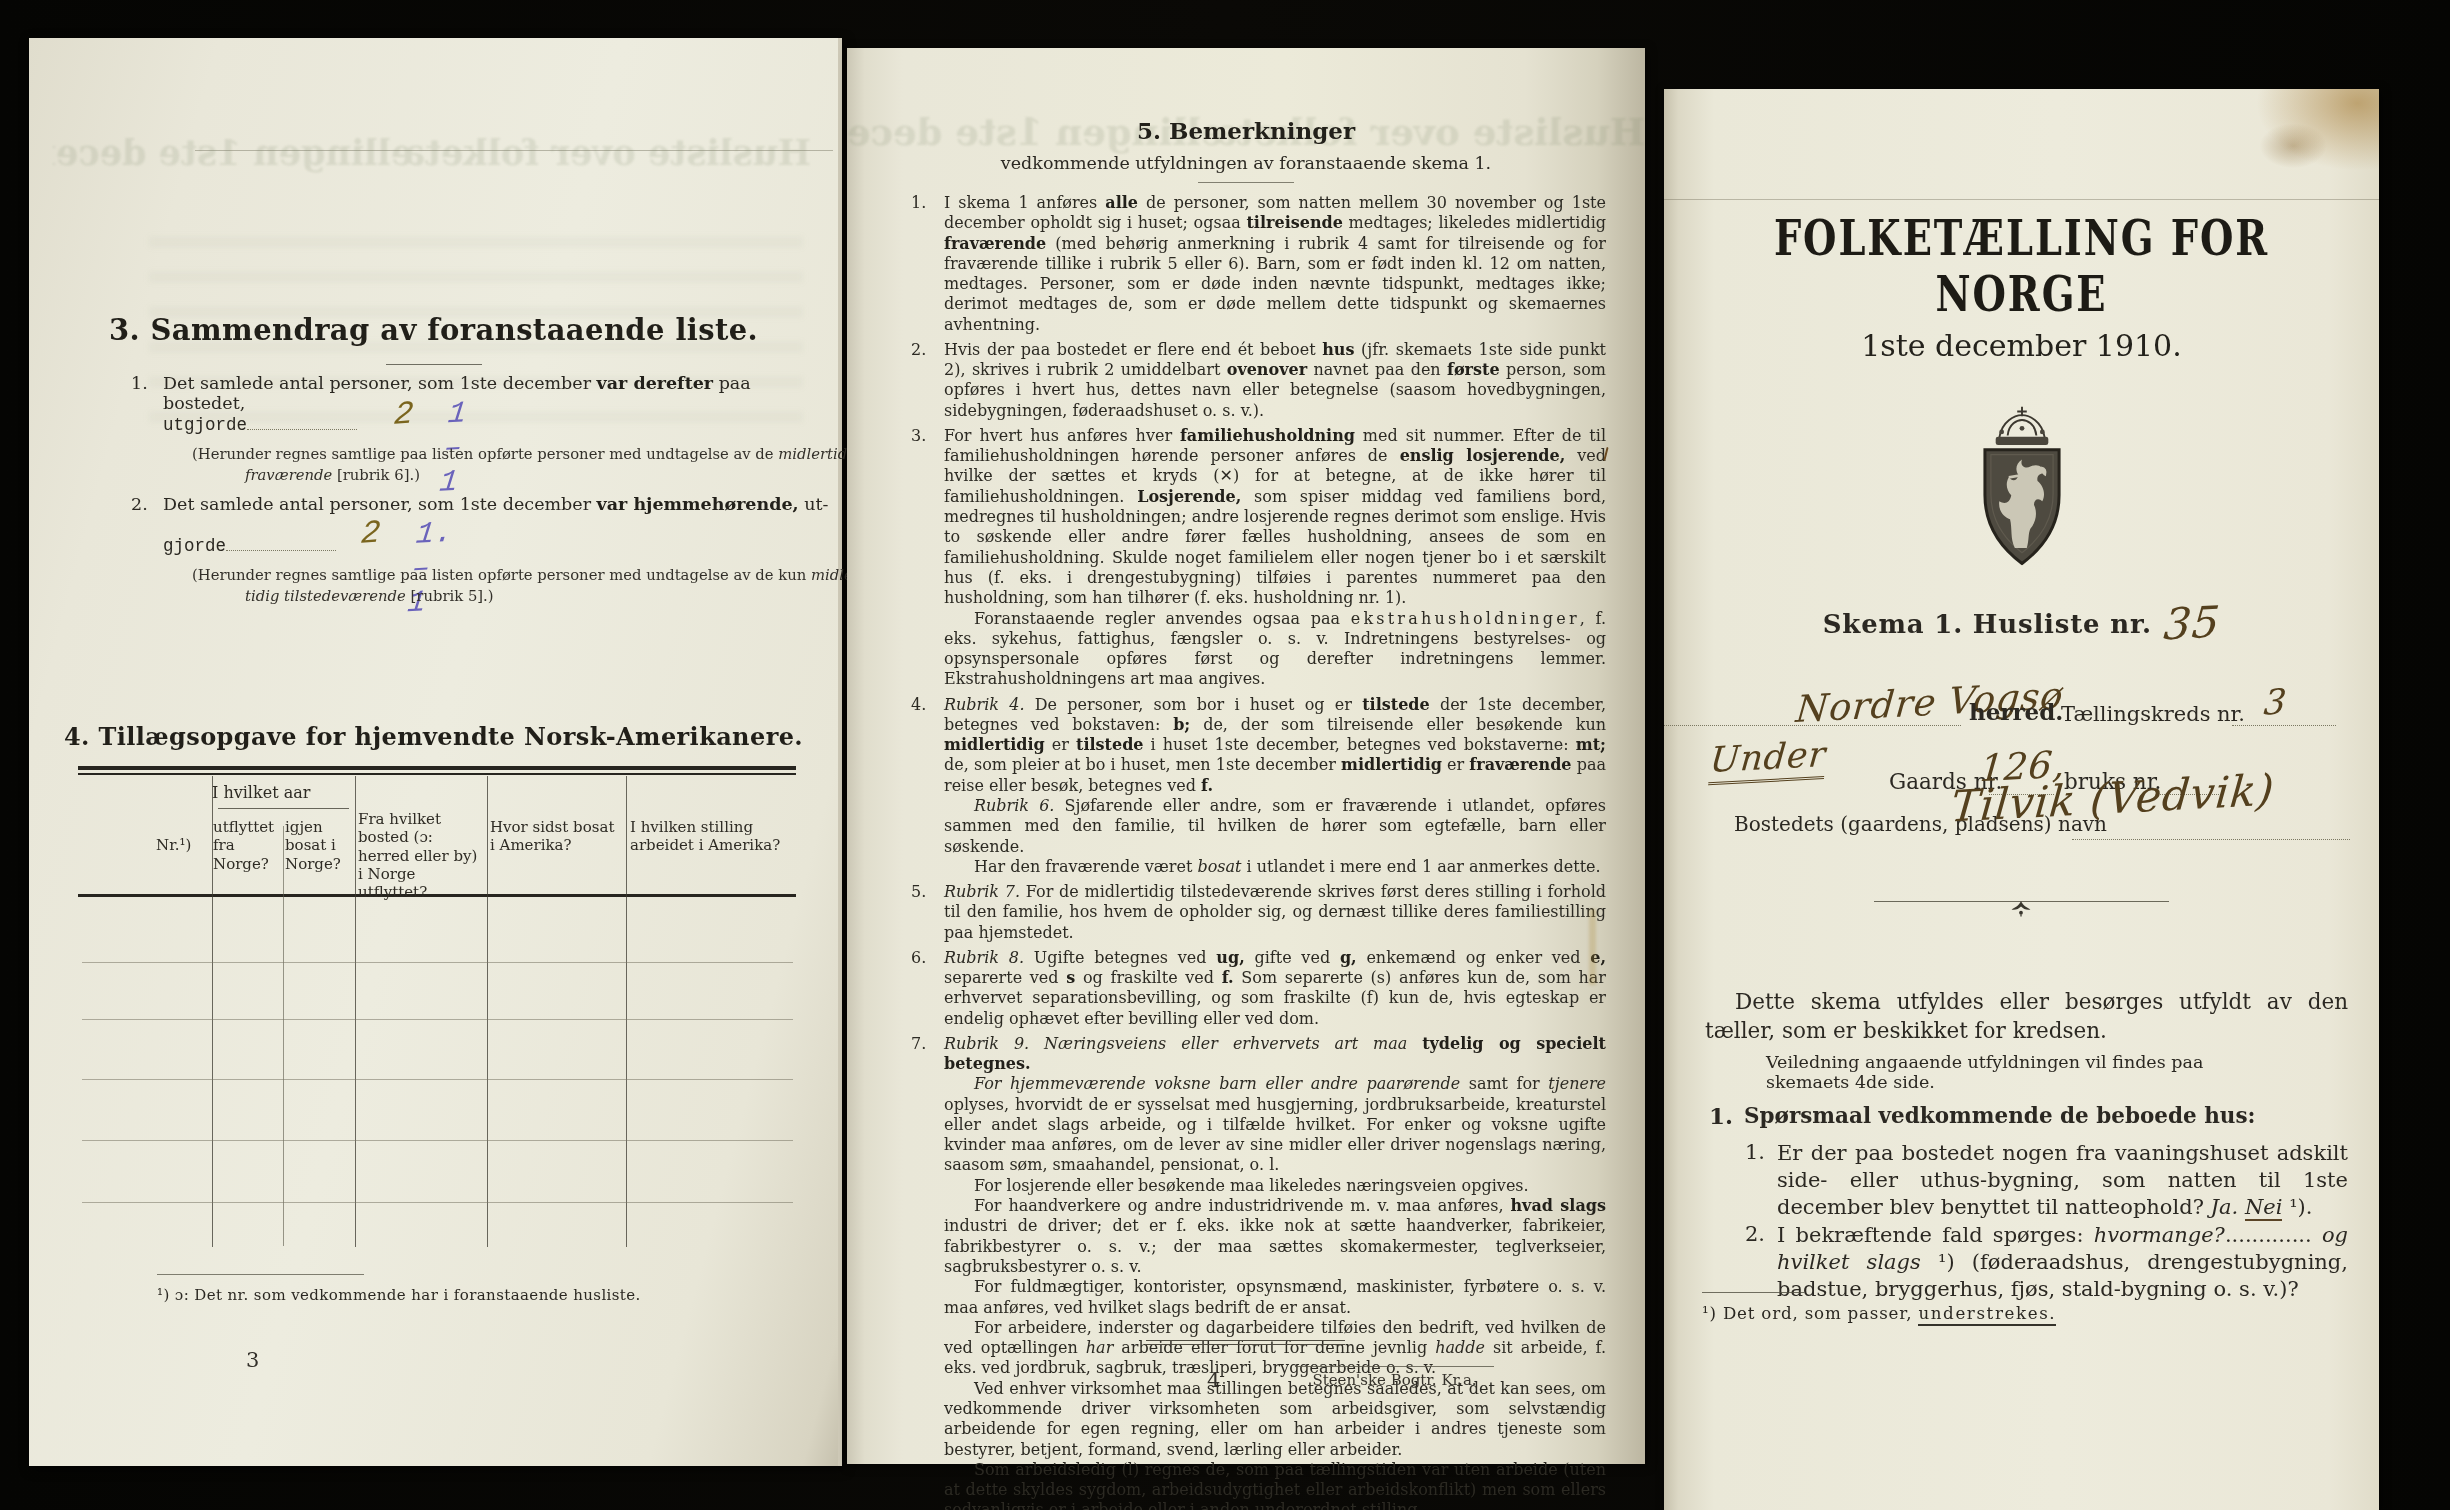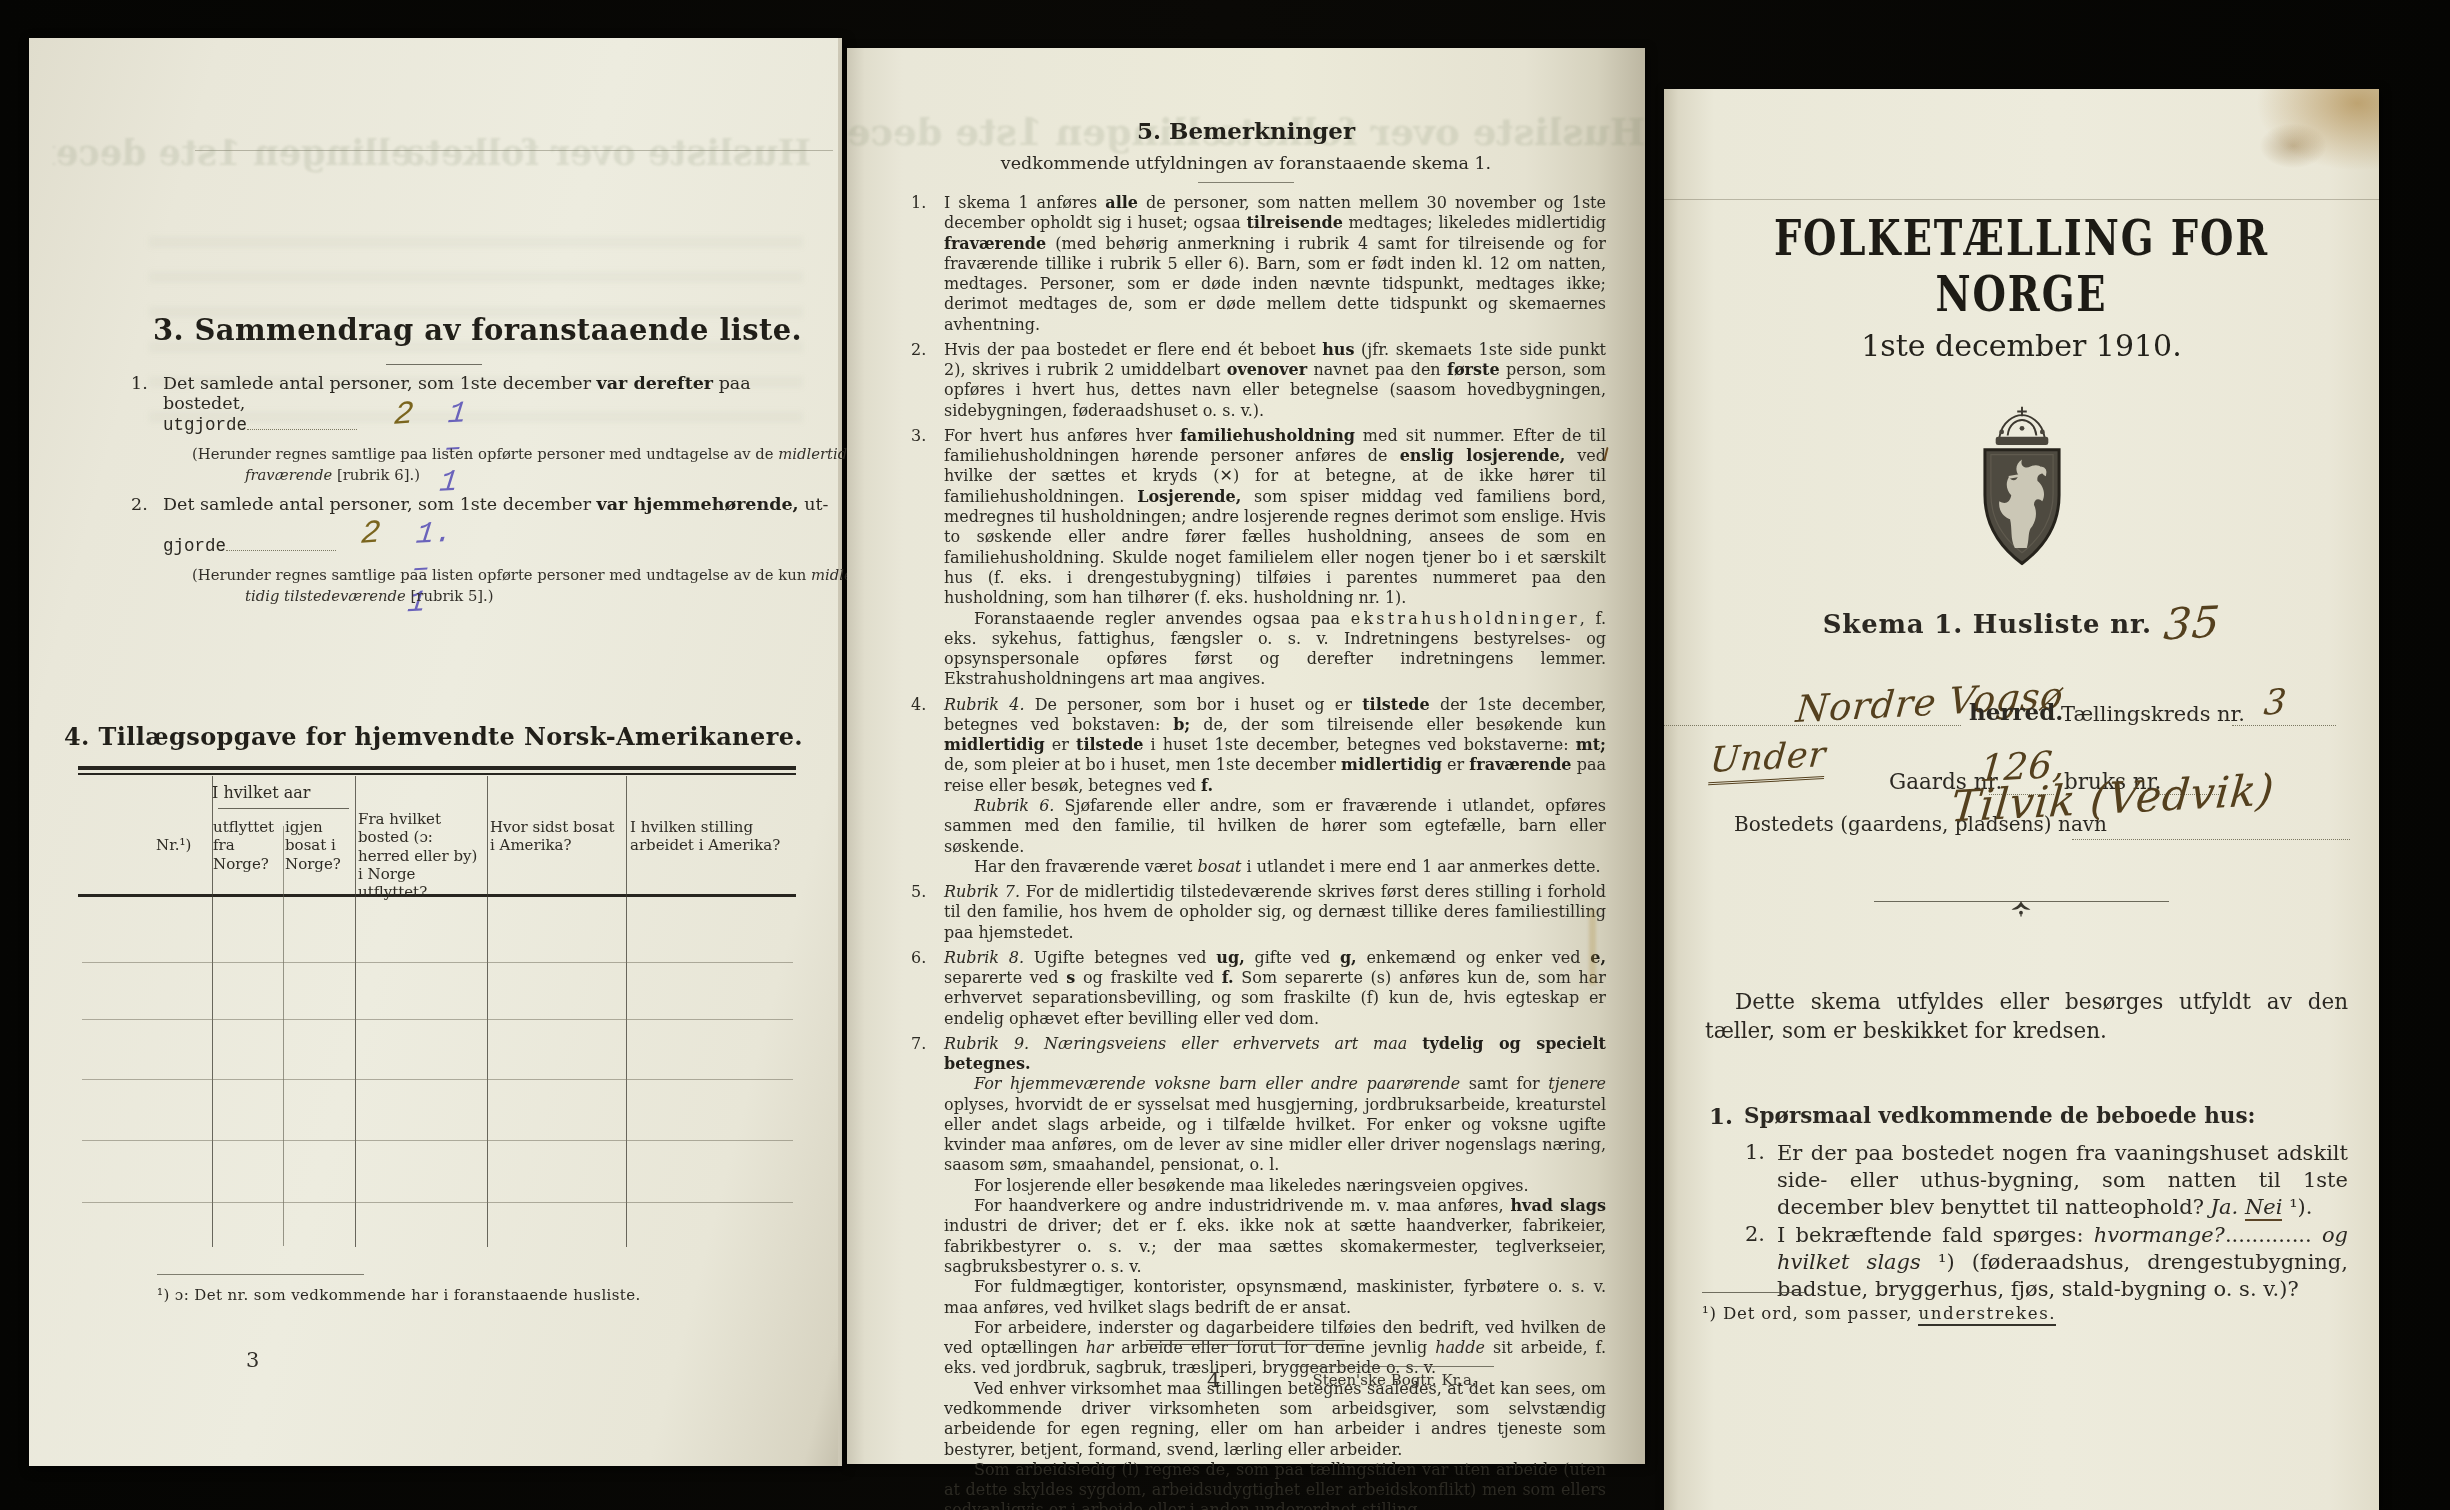--- a/index.html
+++ b/index.html
@@ -16,21 +16,21 @@
     box-shadow:2.4px 3.2px 11px rgba(0,0,0,.75);
     border-right:4.8px solid #cfcab8;
   }
   .lp-toprule{position:absolute;left:166px;right:4.8px;top:112px;height:0.8px;background:rgba(115,112,94,.45);}
   .ghost{position:absolute;transform:scaleX(-1);white-space:nowrap;overflow:hidden;
     color:rgba(118,132,100,.16);font-weight:bold;filter:blur(0.8px);pointer-events:none;}
   .lp-ghost{left:24px;top:94px;width:758px;font-size:35px;text-align:center;}
   .lp-ghostlines{position:absolute;left:120px;top:199px;width:654px;height:207px;filter:blur(3.2px);
     background:repeating-linear-gradient(180deg,rgba(130,140,115,.06) 0 9.6px,transparent 9.6px 35px);}
   .sec-title{position:absolute;left:0;width:100%;text-align:center;font-weight:bold;color:#211f19;letter-spacing:0.4px;}
-  #lp-sec3-title{top:275px;font-size:29px;padding-left:44px;}
+  #lp-sec3-title{top:275px;font-size:29px;}
   .small-div{position:absolute;left:50%;width:96px;margin-left:-48px;border-top:1.2px solid rgba(70,68,56,.75);}
   #lp-div{top:326px;}
   .lp-item{position:absolute;left:134px;width:675px;font-size:17.5px;}
   .lp-num{position:absolute;left:-32px;top:0;}
   #lp-item1{top:335px;} #lp-item2{top:456px;}
   .lp-fill-line{position:absolute;left:134px;font-size:17.5px;font-family:Liberation Mono, monospace;}
   #lp-fill1{top:375px;} #lp-fill2{top:496px;}
   .leader{display:inline-block;width:110px;border-bottom:1.6px dotted #7b7862;vertical-align:baseline;height:16px;}
   .hw{font-style:italic;letter-spacing:0.8px;}
   .hw-olive{color:#7a651e;font-size:32px;position:absolute;transform:rotate(-4deg) skewX(-8deg);}
@@ -304,20 +304,21 @@
 
   <div id="rp-divider">
     <svg width="22" height="17.5" viewBox="0 0 28 22">
       <path d="M14 1 C11 8 6 9 2 12 C7 13 11 11 14 8 C17 11 21 13 26 12 C22 9 17 8 14 1 Z" fill="#3a372e"></path>
       <circle cx="14" cy="16" r="2.4" fill="#3a372e"></circle>
       <path d="M14 18 v3" stroke="#3a372e" stroke-width="1.6"></path>
     </svg>
   </div>
 
   <div id="rp-para1">Dette skema utfyldes eller besørges utfyldt av den tæller, som er beskikket for kredsen.</div>
+  <div id="rp-para2">Veiledning angaaende utfyldningen vil findes paa skemaets 4de side.</div>
 
   <div id="rp-qhead-num">1.</div>
   <div id="rp-qhead">Spørsmaal vedkommende de beboede hus:</div>
 
   <div class="rp-q-num" id="rp-q1-num">1.</div>
   <div class="rp-q" id="rp-q1"><span>Er der paa bostedet nogen fra vaaningshuset adskilt side- eller uthus-bygning, som natten til 1ste december blev benyttet til natteophold?  <i>Ja.</i>  </span><i><span class="hw-underline">Nei</span></i><span> ¹).</span></div>
 
   <div class="rp-q-num" id="rp-q2-num">2.</div>
   <div class="rp-q" id="rp-q2">I bekræftende fald spørges: <i>hvormange?</i>............. <i>og hvilket slags</i> ¹) (føderaadshus, drengestubygning, badstue, bryggerhus, fjøs, stald-bygning o. s. v.)?</div>
 

